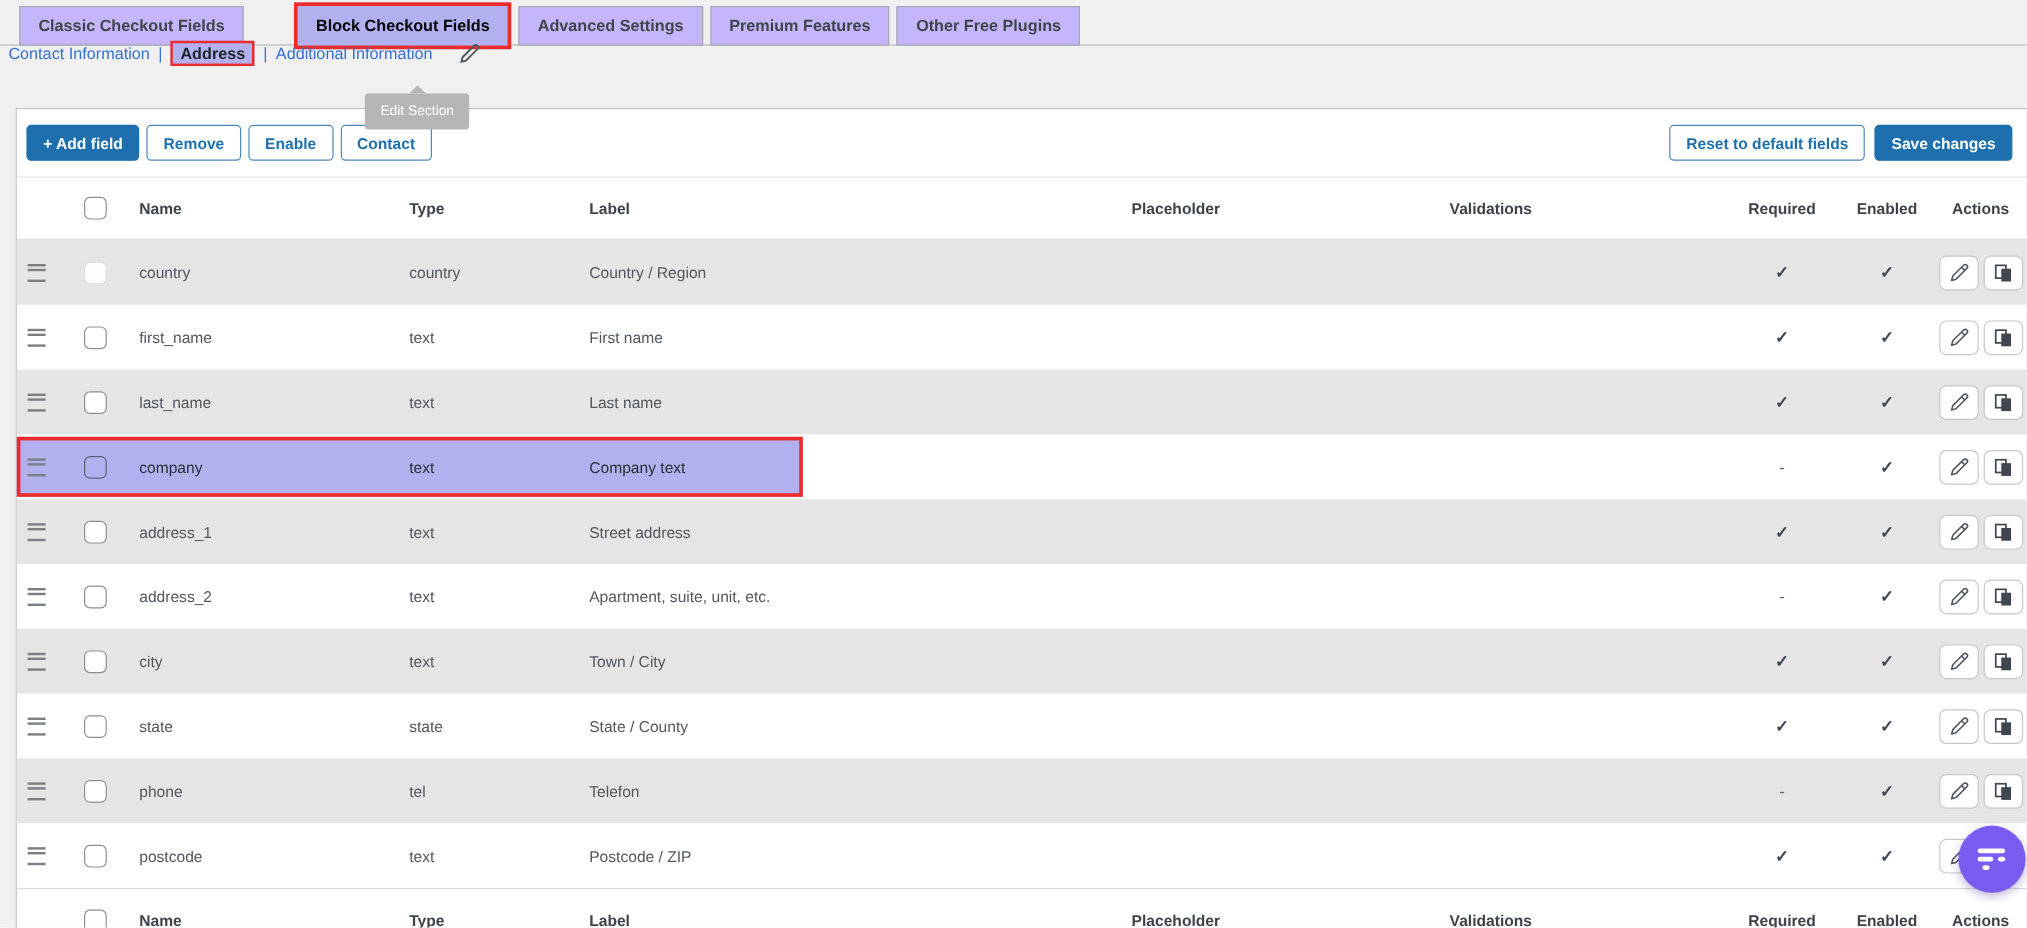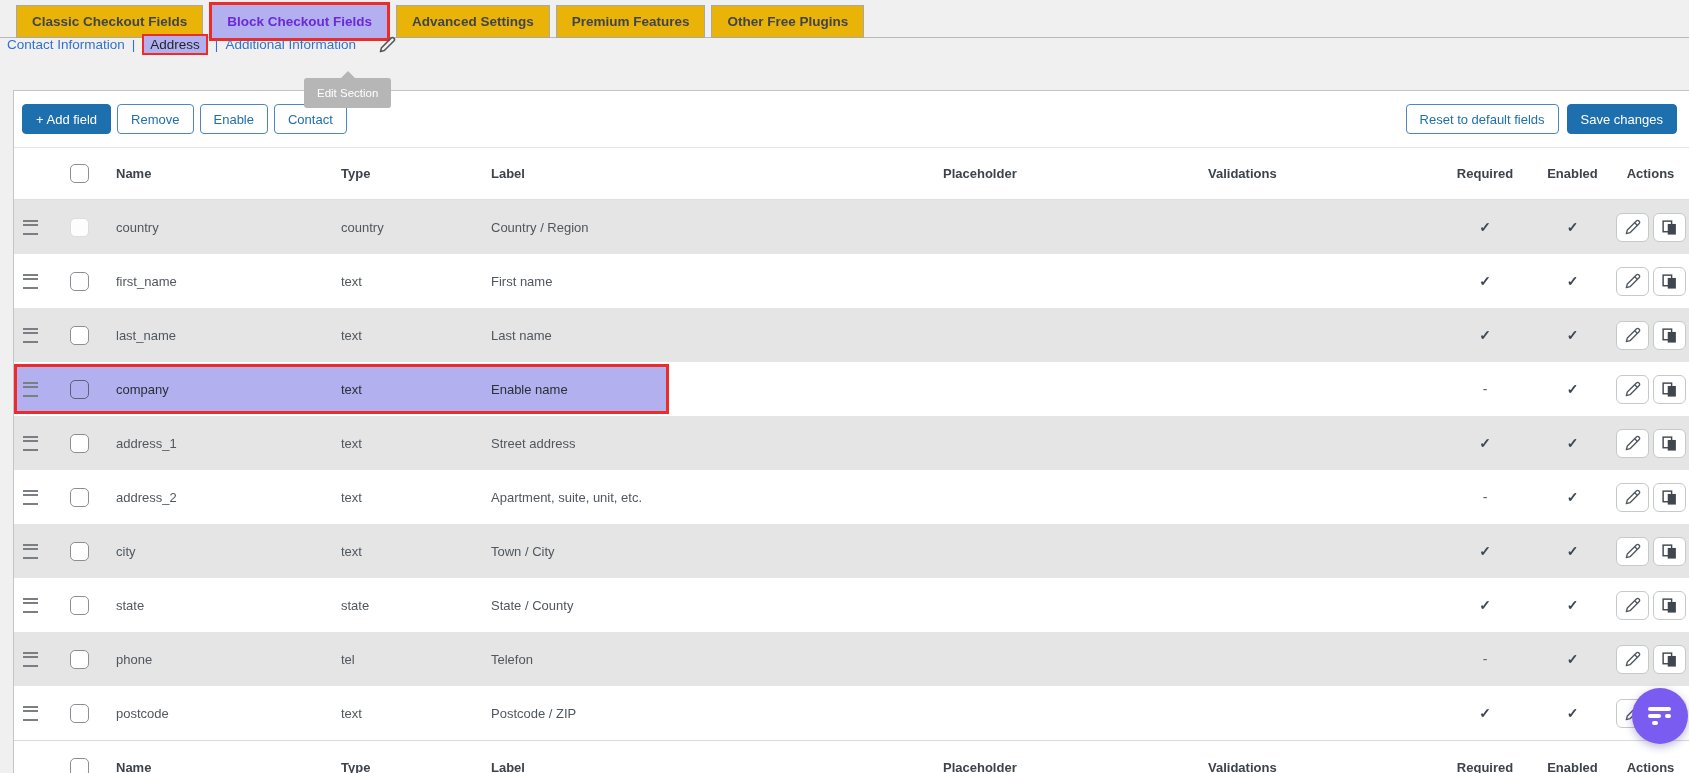--- a/index.html
+++ b/index.html
@@ -2,51 +2,51 @@
 <html style="--accent: #1e6fad; --link: #3470cf; --highlight: #b2b0ef; --highlight_border: #ee2b2b; --fab: #7b5cf0; --check: #3d4852;"><head>
 <meta charset="utf-8">
 <style>
   html,body{margin:0;padding:0;}
   .page{position:relative;width:1689px;height:773px;overflow:hidden;background:#f0f0f1;
         font-family:"Liberation Sans",sans-serif;-webkit-font-smoothing:antialiased;}
 
   
   .tabbar{position:absolute;top:5px;left:16px;display:flex;gap:6px;z-index:5;align-items:flex-start;}
   .tab{box-sizing:border-box;height:33px;padding:0 15px;display:flex;align-items:center;
-       background:#eab308;border:1px solid #a6a8ab;color:#3f454b;font-weight:700;font-size:13.5px;
+       background:#c4b5fd;border:1px solid #a6a8ab;color:#3f454b;font-weight:700;font-size:13.5px;
        font-family:inherit;cursor:pointer;white-space:nowrap;}
   .tab.active{height:39px;margin-top:-3px;background:var(--highlight);border:3px solid var(--highlight_border);
-       color:#6d28d9;}
+       color:#000000;margin-left:36px;}
   .tabline{position:absolute;top:37px;left:0;width:100%;height:1px;background:#b7b9bb;z-index:1;}
 
   
   .subtabs{position:absolute;top:32px;left:7px;height:24px;display:flex;align-items:center;gap:7px;
            font-size:13.5px;z-index:6;}
   .subtabs a{color:var(--link);text-decoration:none;cursor:pointer;}
   .subtabs .sep{color:var(--link);}
   .section-active{background:var(--highlight);border:2px solid var(--highlight_border);
-           color:#1d2327;font-weight:400;padding:1px 6px;cursor:pointer;}
+           color:#1d2327;font-weight:700;padding:1px 6px;cursor:pointer;}
   .edit-pencil{margin-left:16px;display:flex;align-items:center;cursor:pointer;}
 
   
   .tooltip{position:absolute;left:304px;top:78px;z-index:20;background:#b6b6b6;color:#fff;
            font-size:11.5px;padding:9px 13px;border-radius:3px;white-space:nowrap;}
   .tooltip::before{content:"";position:absolute;top:-7px;left:50%;margin-left:-7px;
            border-left:7px solid transparent;border-right:7px solid transparent;border-bottom:7px solid #b6b6b6;}
 
   
   .panel{position:absolute;left:13px;top:90px;width:1677px;height:760px;background:#fff;
          border:1px solid #c3c4c7;box-sizing:border-box;}
 
   
   .toolbar{height:56px;display:flex;align-items:center;padding:0 12px 0 8px;box-sizing:border-box;}
   .btn-group{display:flex;gap:6px;}
   .btn-group.right{margin-left:auto;gap:8px;}
   .btn{box-sizing:border-box;height:30px;padding:0 13px;border-radius:4px;font-size:13px;
-       font-family:inherit;background:#fff;border:1px solid #4c87bd;color:var(--accent);cursor:pointer;}
+       font-family:inherit;background:#fff;border:1px solid #4c87bd;color:var(--accent);cursor:pointer;font-weight:bold;}
   .btn.primary{background:var(--accent);border-color:var(--accent);color:#fff;}
 
   
   .thead,.tfoot,.trow{display:flex;align-items:center;box-sizing:border-box;}
   .thead{height:53px;border-top:1px solid #e7e7e7;border-bottom:1px solid #e0e0e0;
          font-weight:700;color:#3c434a;font-size:13px;}
   .tfoot{height:54px;border-top:1px solid #d8dadc;font-weight:700;color:#3c434a;font-size:13px;}
   .trow{height:54px;position:relative;color:#50575e;font-size:13px;}
   .trow.odd{background:#e5e5e5;}
 
@@ -246,21 +246,21 @@
         <div class="trow even highlighted">
     <div class="hl-box"></div>
     <div class="c-handle">
             <span class="drag"></span>
           </div>
     <div class="c-check">
             <span class="checkbox"></span>
           </div>
     <div class="c-name">company</div>
     <div class="c-type">text</div>
-    <div class="c-label">Enable name</div>
+    <div class="c-label">Company text</div>
     <div class="c-ph"></div>
     <div class="c-val"></div>
     <div class="c-req"><span class="mark dash">-</span></div>
     <div class="c-en"><span class="mark">✓</span></div>
     <div class="c-act">
       <button class="icon-btn">
         <svg width="16" height="16" viewBox="0 0 24 24" fill="none" stroke="#50575e" stroke-width="2" stroke-linejoin="round">
           <path d="M17 3a2.8 2.8 0 1 1 4 4L7.5 20.5 2 22l1.5-5.5L17 3z"></path>
           <path d="M14.5 5.5l4 4"></path>
         </svg>

